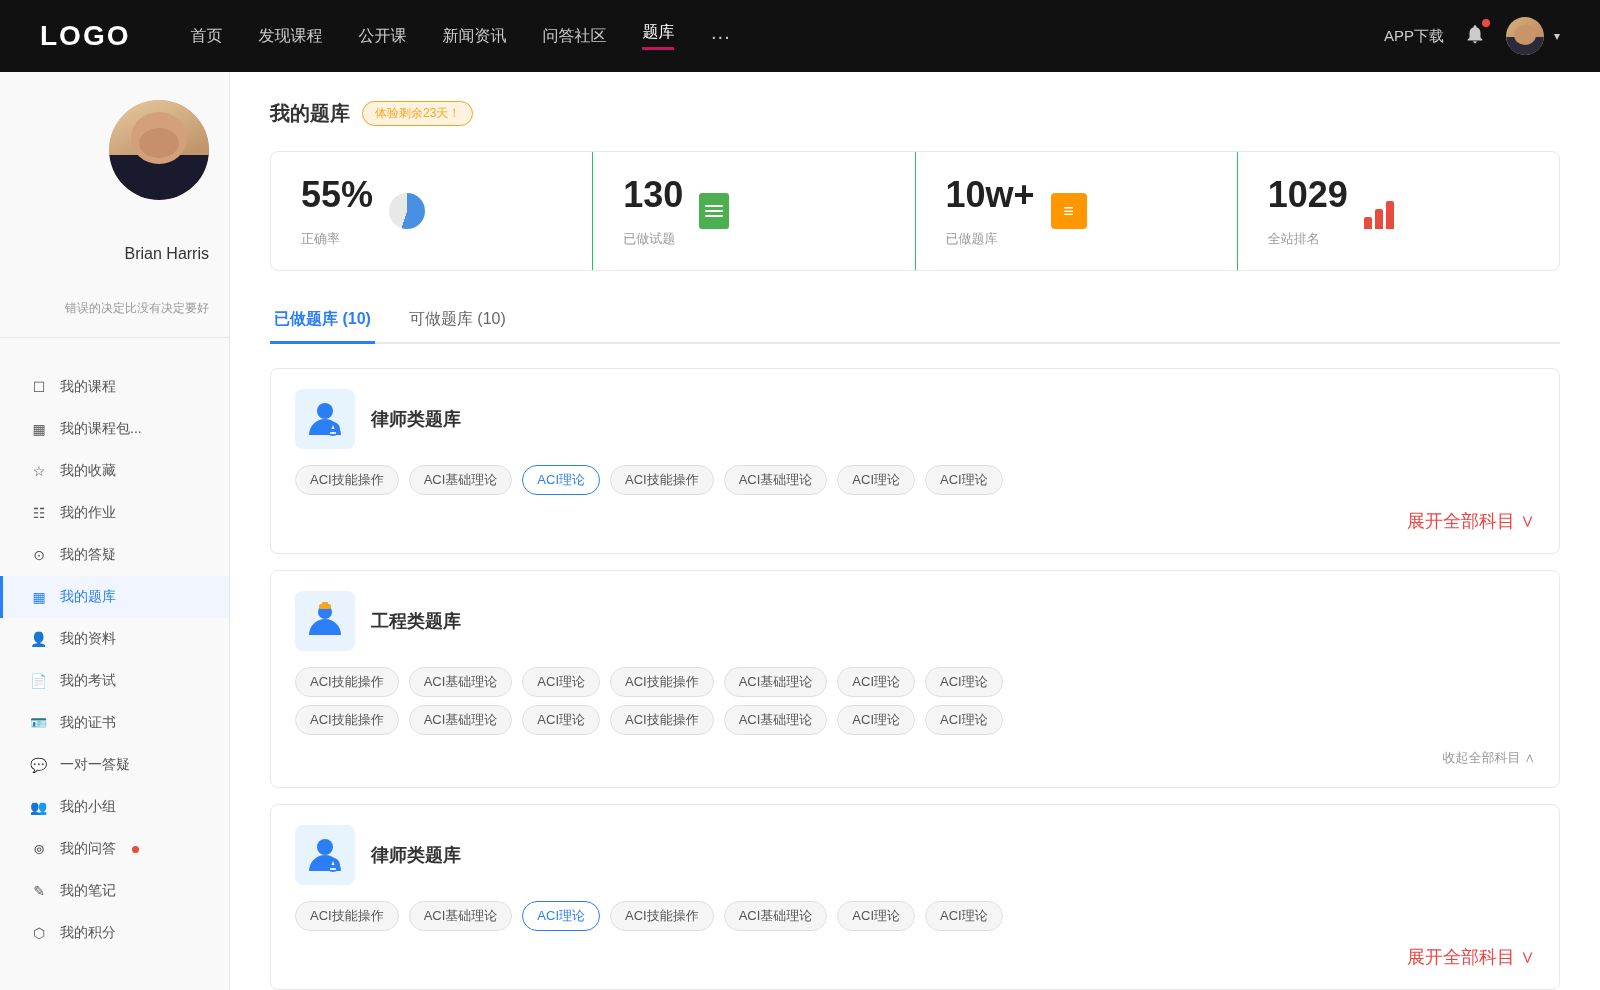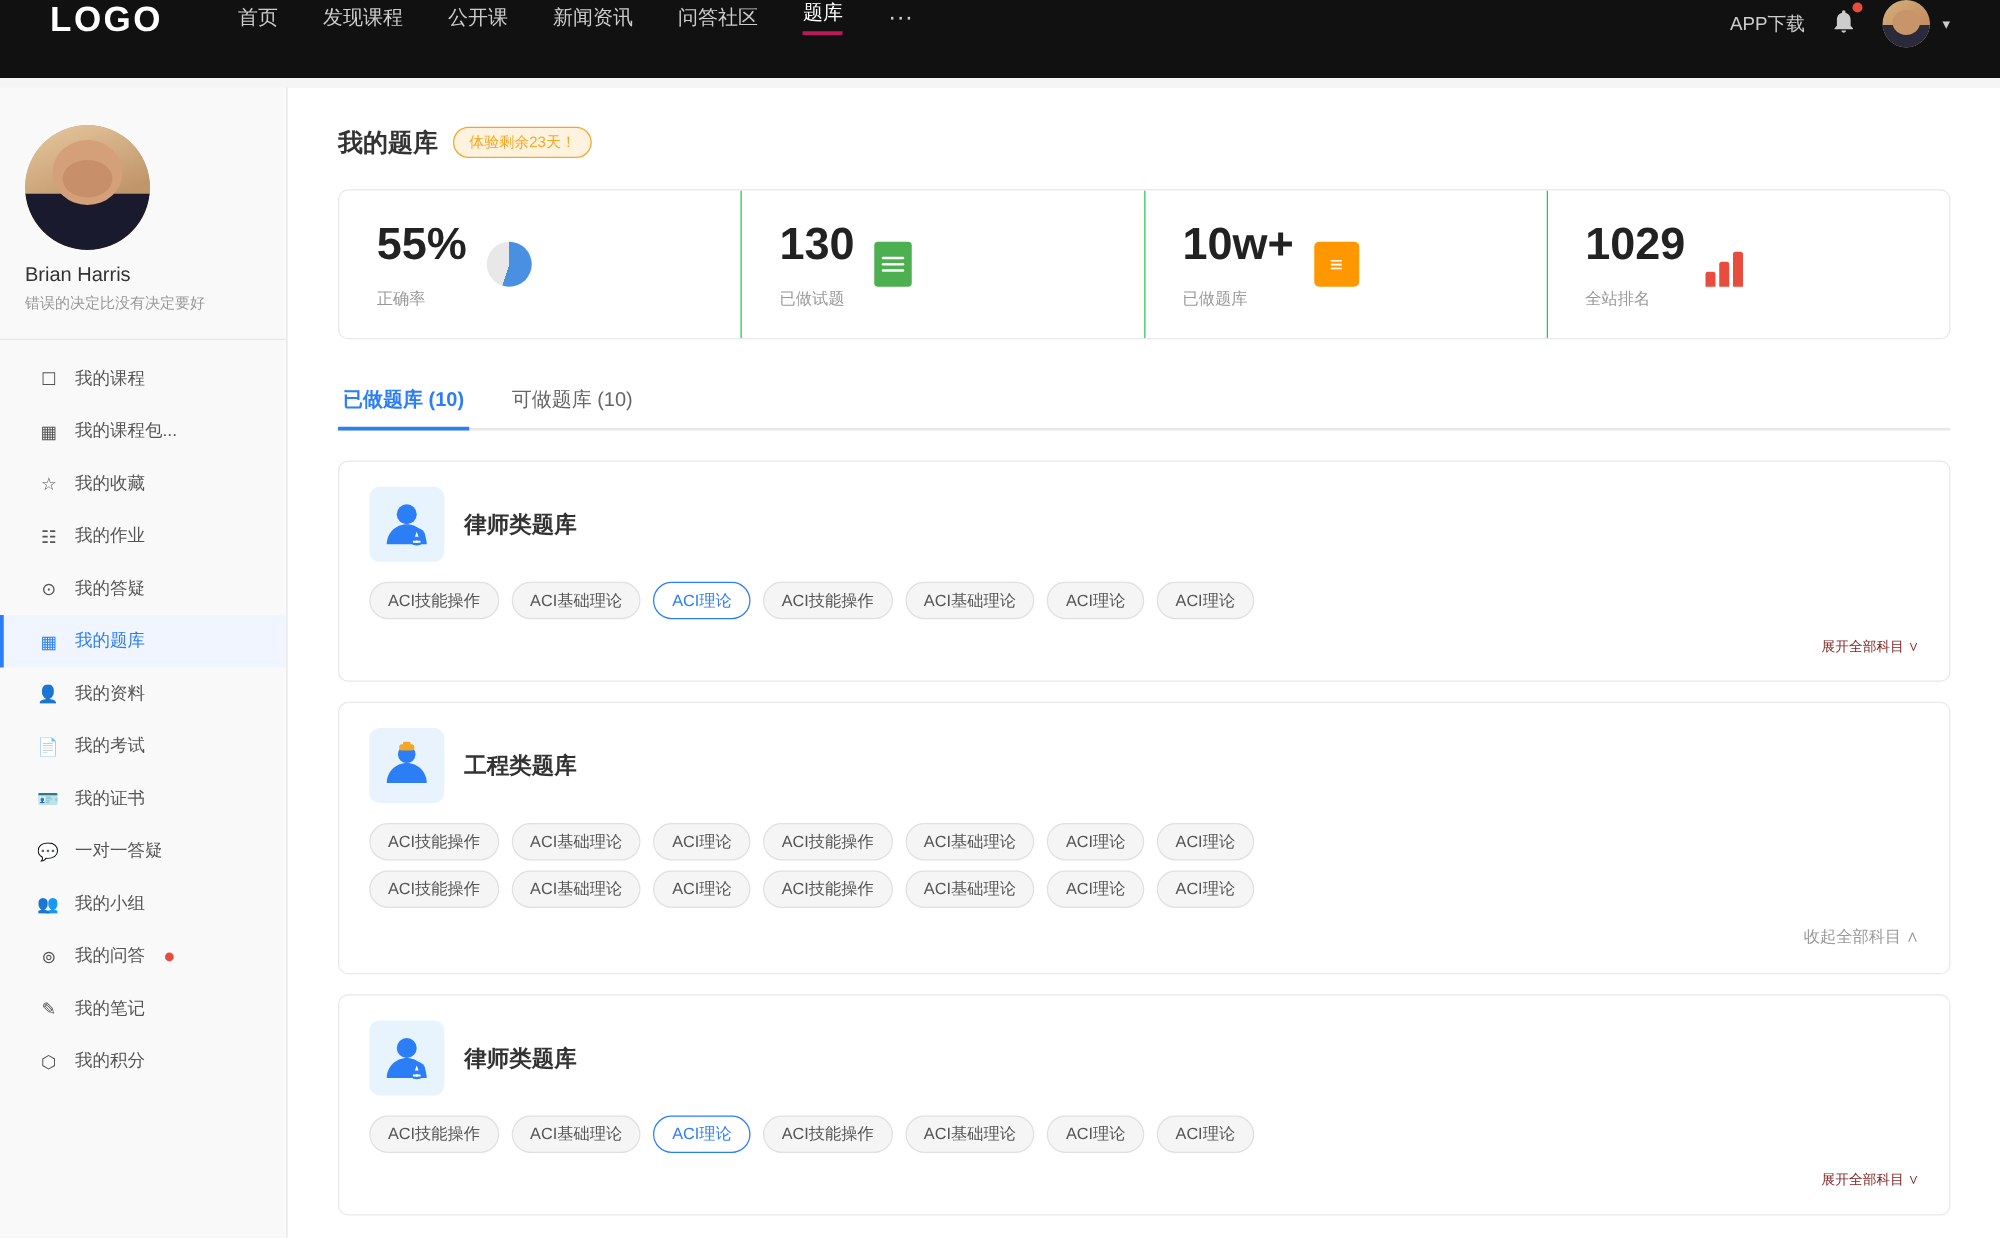--- a/index.html
+++ b/index.html
@@ -1,38 +1,38 @@
 <!DOCTYPE html>
 <html><head>
   <meta charset="utf-8">
   <style>
     * { margin: 0; padding: 0; box-sizing: border-box; }
     body { font-family: -apple-system, BlinkMacSystemFont, 'PingFang SC', 'Microsoft YaHei', sans-serif; background: #f5f5f5; width: 1600px; height: 990px; overflow: hidden; }
 
     
-    .header { background: #111; height: 62px; display: flex; align-items: flex-start; padding: 0 40px; position: fixed; top: 0; left: 0; right: 0; z-index: 100; }
+    .header { background: #111; height: 72px; display: flex; align-items: center; padding: 0 40px; position: fixed; top: 0; left: 0; right: 0; z-index: 100; }
     .logo { color: white; font-size: 28px; font-weight: bold; margin-right: 60px; letter-spacing: 2px; }
     .nav { display: flex; align-items: center; gap: 36px; flex: 1; }
     .nav-item { color: #ccc; font-size: 16px; cursor: pointer; text-decoration: none; }
     .nav-item.active { color: white; border-bottom: 3px solid #be185d; padding-bottom: 4px; }
     .nav-dots { color: #ccc; font-size: 20px; cursor: pointer; }
     .header-right { display: flex; align-items: center; gap: 20px; }
     .app-download { color: #ccc; font-size: 15px; cursor: pointer; }
     .bell-icon { position: relative; cursor: pointer; }
     .bell-icon svg { fill: #ccc; width: 22px; height: 22px; }
     .bell-badge { position: absolute; top: -4px; right: -4px; width: 8px; height: 8px; background: #e74c3c; border-radius: 50%; }
     .user-avatar { width: 38px; height: 38px; border-radius: 50%; overflow: hidden; background: #666; display: flex; align-items: center; justify-content: center; cursor: pointer; }
     .chevron-down { color: #ccc; font-size: 12px; cursor: pointer; margin-left: 4px; }
 
     
     .main-layout { display: flex; margin-top: 70px; height: calc(990px - 70px); }
 
     
     .sidebar { width: 230px; background: #f9f9f9; border-right: 1px solid #e8e8e8; padding: 30px 0; flex-shrink: 0; overflow-y: auto; }
-    .profile-section { display: flex; flex-direction: column; align-items: flex-start; padding: 0 20px 20px; border-bottom: 1px solid #e8e8e8; margin-bottom: 10px; }
+    .profile-section { display: flex; flex-direction: column; align-items: flex-end; padding: 0 20px 20px; border-bottom: 1px solid #e8e8e8; margin-bottom: 28px; gap: 33px; }
     .avatar-large { width: 100px; height: 100px; border-radius: 50%; background: linear-gradient(135deg, #d4b896, #b0886a); overflow: hidden; display: flex; align-items: center; justify-content: center; }
     .profile-name { font-size: 16px; font-weight: 500; color: #333; margin-top: 12px; }
     .profile-motto { font-size: 12px; color: #999; margin-top: 4px; text-align: center; }
     .sidebar-menu { padding: 0 0; }
     .sidebar-item { display: flex; align-items: center; gap: 12px; padding: 12px 30px; cursor: pointer; font-size: 14px; color: #555; position: relative; }
     .sidebar-item.active { color: #2c7ef6; background: #f0f5ff; }
     .sidebar-item.active::before { content: ''; position: absolute; left: 0; top: 0; bottom: 0; width: 3px; background: #2c7ef6; }
     .sidebar-icon { width: 18px; height: 18px; display: flex; align-items: center; justify-content: center; color: inherit; }
     .badge-red { width: 7px; height: 7px; background: #e74c3c; border-radius: 50%; margin-left: 4px; display: inline-block; }
 
@@ -65,21 +65,21 @@
     .tab.active::after { content: ''; position: absolute; bottom: -2px; left: 0; right: 0; height: 3px; background: #2c7ef6; }
 
     
     .qbank-card { border: 1px solid #e8e8e8; border-radius: 8px; padding: 20px 24px; margin-bottom: 16px; }
     .qbank-header { display: flex; align-items: center; gap: 16px; margin-bottom: 16px; }
     .qbank-icon { width: 60px; height: 60px; background: #e8f4fd; border-radius: 8px; display: flex; align-items: center; justify-content: center; }
     .qbank-title { font-size: 18px; font-weight: 600; color: #333; }
     .tags-row { display: flex; flex-wrap: wrap; gap: 10px; margin-bottom: 8px; }
     .tag { padding: 5px 14px; border-radius: 20px; font-size: 13px; color: #555; background: #f5f5f5; border: 1px solid #e0e0e0; cursor: pointer; }
     .tag.selected { border-color: #2c7ef6; color: #2c7ef6; background: white; }
-    .expand-link { text-align: right; color: #7f1d1d; font-size: 11px; cursor: pointer; padding-top: 6px; }
+    .expand-link { text-align: right; color: #ef4444; font-size: 18px; cursor: pointer; padding-top: 6px; }
     .collapse-link { text-align: right; color: #999; font-size: 13px; cursor: pointer; padding-top: 6px; }
 
     
     ::-webkit-scrollbar { width: 6px; }
     ::-webkit-scrollbar-track { background: #f1f1f1; }
     ::-webkit-scrollbar-thumb { background: #ccc; border-radius: 3px; }
   </style>
 </head>
 <body>
 

